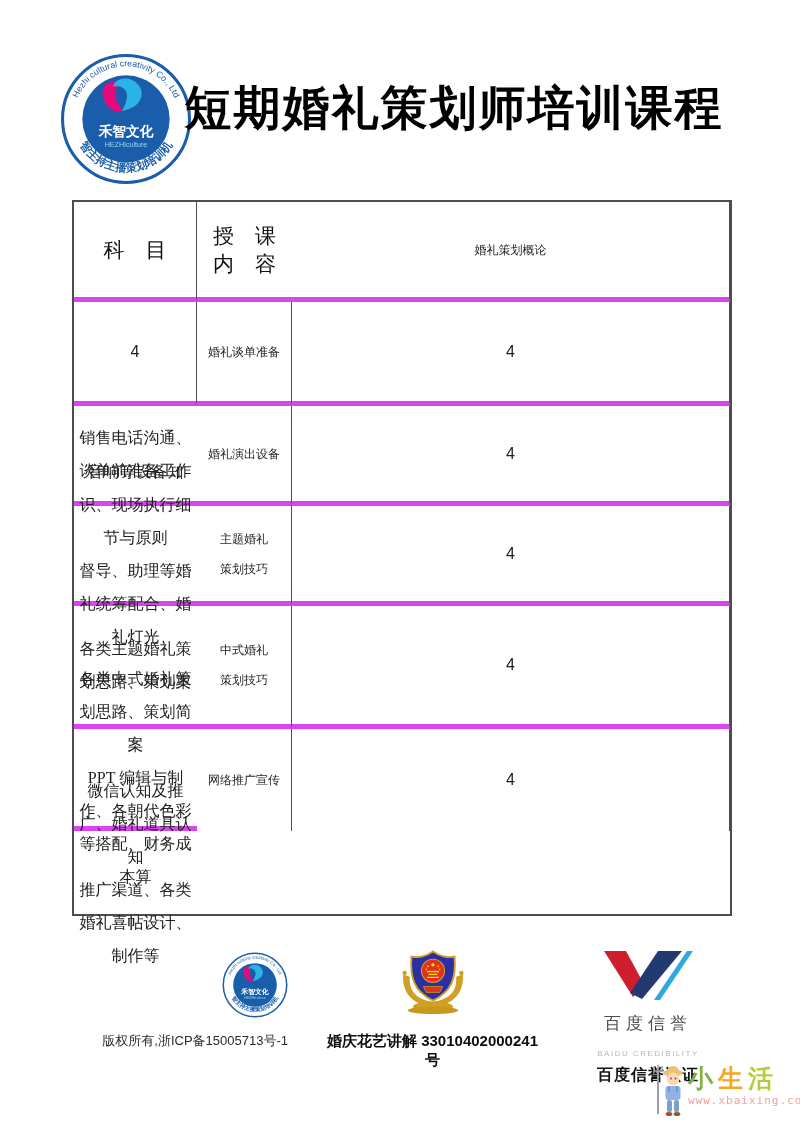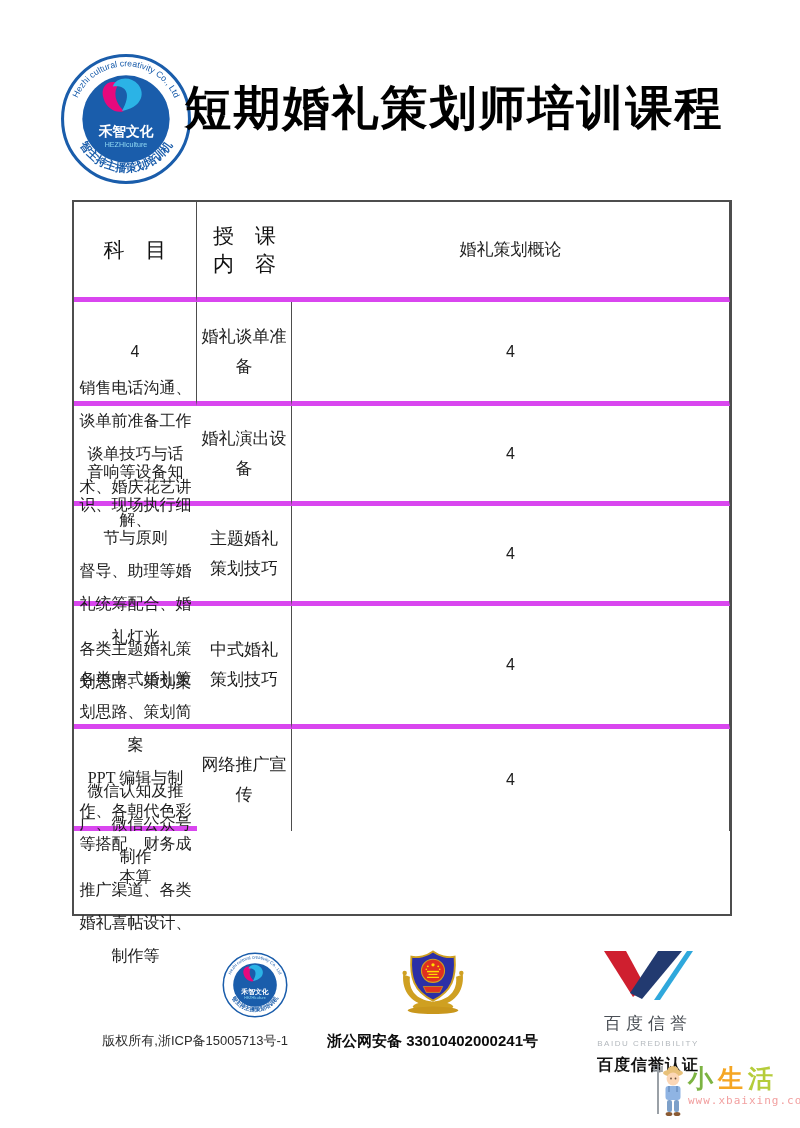--- a/index.html
+++ b/index.html
@@ -24,34 +24,34 @@
     border:2px solid #4d4d4d;
   }
   .cell{
     border-right:1px solid #4d4d4d;border-bottom:5px solid #d946ef;
     display:flex;flex-direction:column;align-items:center;justify-content:center;
     text-align:center;
   }
   .cell.last-col{border-right:none;}
   .cell.last-row{border-bottom:none;}
   .th{font-size:21px;color:#111;}
-  .subject{font-size:17px;line-height:30px;white-space:pre-line;font-family:Liberation Serif, serif;}
+  .subject{font-size:12px;line-height:30px;white-space:pre-line;font-family:Liberation Serif, serif;}
   .hours{font-size:16px;font-family:"Liberation Sans","DejaVu Sans",sans-serif;}
   .content-line{font-size:16px;line-height:33px;}
   
   .footer-left{position:absolute;left:88px;top:952px;width:200px;text-align:right;}
   .footer-left .mini-logo{width:66px;height:66px;display:inline-block;}
   .copyright{margin-top:10px;font-size:13px;color:#2b2b2b;font-family:"Liberation Sans","DejaVu Sans",sans-serif;}
   .footer-center{position:absolute;left:325px;top:944px;width:215px;text-align:center;}
   .police-badge{width:82px;height:76px;display:inline-block;}
   .police-text{margin-top:8px;font-size:15px;font-weight:700;color:#0d0d0d;font-family:"Liberation Sans","DejaVu Sans",sans-serif;}
   .footer-right{position:absolute;left:583px;top:948px;width:130px;text-align:center;font-family:"Liberation Sans","DejaVu Sans",sans-serif;}
   .baidu-v{width:104px;height:52px;display:inline-block;}
   .baidu-cn{font-size:17px;color:#4a4f55;letter-spacing:5px;margin-top:8px;}
-  .baidu-en{font-size:8px;color:#b3b8bd;letter-spacing:1.5px;margin-top:4px;}
+  .baidu-en{font-size:8px;color:#b3b8bd;letter-spacing:1.5px;margin-top:14px;}
   .baidu-cap{font-size:16px;font-weight:700;color:#111;margin-top:7px;letter-spacing:1px;}
   
   .watermark{position:absolute;left:652px;top:1062px;width:144px;height:60px;display:flex;align-items:flex-start;}
   .wm-farmer{width:34px;height:56px;flex:0 0 auto;}
   .wm-textcol{margin-left:2px;position:relative;}
   .wm-chars{font-size:25px;font-weight:700;letter-spacing:5px;line-height:34px;
     font-family:"DejaVu Sans","Liberation Sans",sans-serif;}
   .wm-c1{color:#7cb342;}
   .wm-c2{color:#f5a623;}
   .wm-c3{color:#b5cc3a;}
@@ -97,21 +97,20 @@
     <div class="cell th">科　目</div>
     <div class="cell th last-col">授　课　内　容</div>
 
     <div class="cell subject">婚礼策划概论</div>
     <div class="cell hours">4</div>
 
     <div class="cell subject">婚礼谈单准备</div>
     <div class="cell hours">4</div>
     <div class="cell last-col">
       <div class="content-line">销售电话沟通、谈单前准备工作</div>
-      <div class="content-line">谈单技巧与话术、婚庆花艺讲解、</div>
     </div>
 
     <div class="cell subject">婚礼演出设备</div>
     <div class="cell hours">4</div>
     <div class="cell last-col">
       <div class="content-line">音响等设备知识、现场执行细节与原则</div>
       <div class="content-line">督导、助理等婚礼统筹配合、婚礼灯光</div>
     </div>
 
     <div class="cell subject">主题婚礼
@@ -125,21 +124,21 @@
 策划技巧</div>
     <div class="cell hours">4</div>
     <div class="cell last-col">
       <div class="content-line">各类中式婚礼策划思路、策划简案</div>
       <div class="content-line">PPT 编辑与制作、各朝代色彩等搭配、财务成本算</div>
     </div>
 
     <div class="cell subject last-row">网络推广宣传</div>
     <div class="cell hours last-row">4</div>
     <div class="cell last-col last-row">
-      <div class="content-line">微信认知及推广、微信公众号制作</div>
+      <div class="content-line">微信认知及推广、婚礼道具认知</div>
       <div class="content-line">推广渠道、各类婚礼喜帖设计、制作等</div>
     </div>
   </div>
 
   <div class="footer-left">
     <svg class="mini-logo" viewBox="0 0 130 130">
       <use href="#hezhi-logo"></use>
     </svg>
     <div class="copyright">版权所有,浙ICP备15005713号-1</div>
   </div>
@@ -161,21 +160,21 @@
       <circle cx="48" cy="25" r="1.3" fill="#ffde00"></circle>
       <circle cx="62" cy="25" r="1.3" fill="#ffde00"></circle>
       <circle cx="46" cy="29" r="1.1" fill="#ffde00"></circle>
       <circle cx="64" cy="29" r="1.1" fill="#ffde00"></circle>
       <rect x="47" y="31" width="16" height="2" fill="#ffde00"></rect>
       <rect x="49" y="35" width="12" height="1.6" fill="#ffde00"></rect>
       <rect x="47" y="39" width="16" height="1.6" fill="#ffde00"></rect>
 
       <path d="M42,52 L68,52 L64,60 L46,60 Z" fill="#e03020" stroke="#cfa021" stroke-width="1"></path>
     </svg>
-    <div class="police-text">浙公网安备 33010402000241号</div>
+    <div class="police-text">婚庆花艺讲解 33010402000241号</div>
   </div>
 
   <div class="footer-right">
     <svg class="baidu-v" viewBox="0 0 104 52">
       <polygon points="8,3 30,3 49,38 37,49" fill="#cf1f2f"></polygon>
       <polygon points="86,3 62,3 34,45 46,51" fill="#223a70"></polygon>
       <polygon points="97,3 91,3 58,52 64,52" fill="#2fa8dc"></polygon>
     </svg>
     <div class="baidu-cn">百度信誉</div>
     <div class="baidu-en">BAIDU CREDIBILITY</div>

